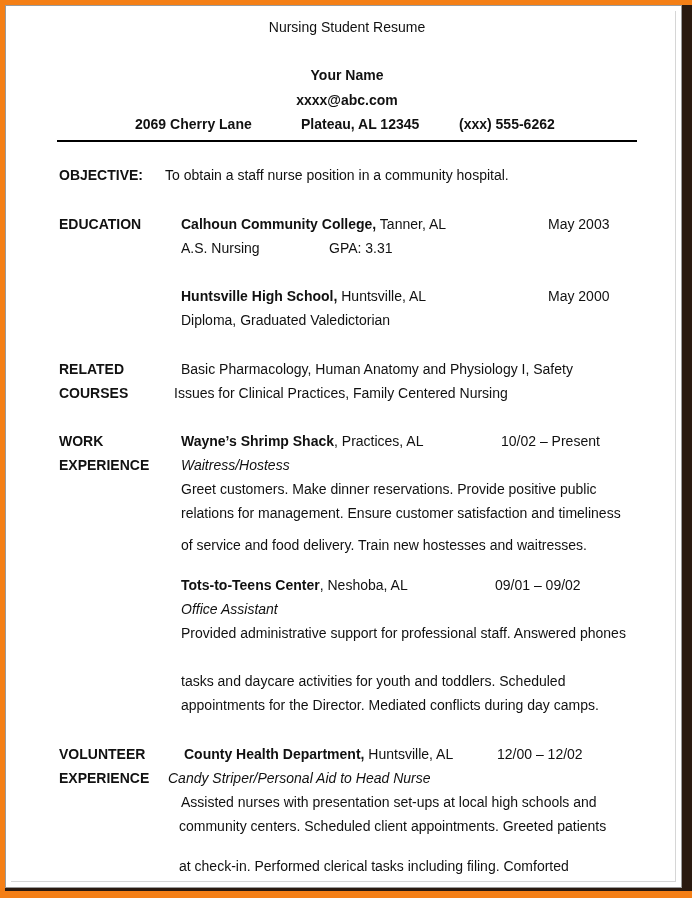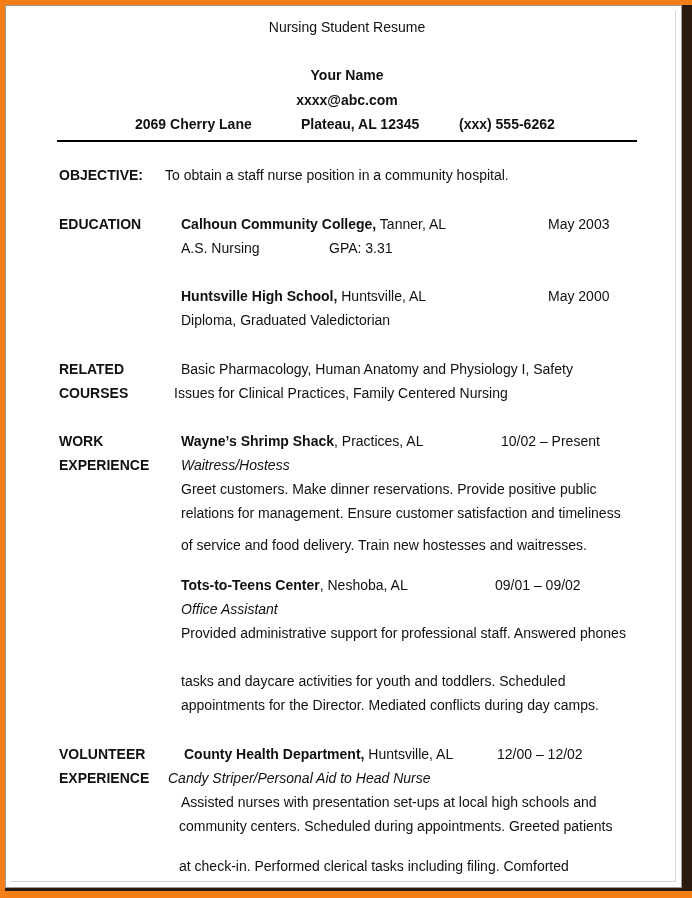--- a/index.html
+++ b/index.html
@@ -83,16 +83,16 @@
     <div class="abs" style="left:175px; top:690px;">appointments for the Director. Mediated conflicts during day camps.</div>
 
     <div class="abs b" style="left:53px; top:739px;">VOLUNTEER</div>
     <div class="abs b" style="left:53px; top:763px;">EXPERIENCE</div>
     <div class="abs" style="left:178px; top:739px;">
       <span class="b">County Health Department,</span><span> Huntsville, AL</span>
     </div>
     <div class="abs" style="left:491px; top:739px;">12/00 – 12/02</div>
     <div class="abs i" style="left:162px; top:763px;">Candy Striper/Personal Aid to Head Nurse</div>
     <div class="abs" style="left:175px; top:787px;">Assisted nurses with presentation set-ups at local high schools and</div>
-    <div class="abs" style="left:173px; top:811px;">community centers. Scheduled during appointments. Greeted patients</div>
+    <div class="abs" style="left:173px; top:811px;">community centers. Scheduled client appointments. Greeted patients</div>
     <div class="abs" style="left:173px; top:835px;margin-top:16px;">at check-in. Performed clerical tasks including filing. Comforted</div>
   </div>
 </div>
 
 </body></html>

